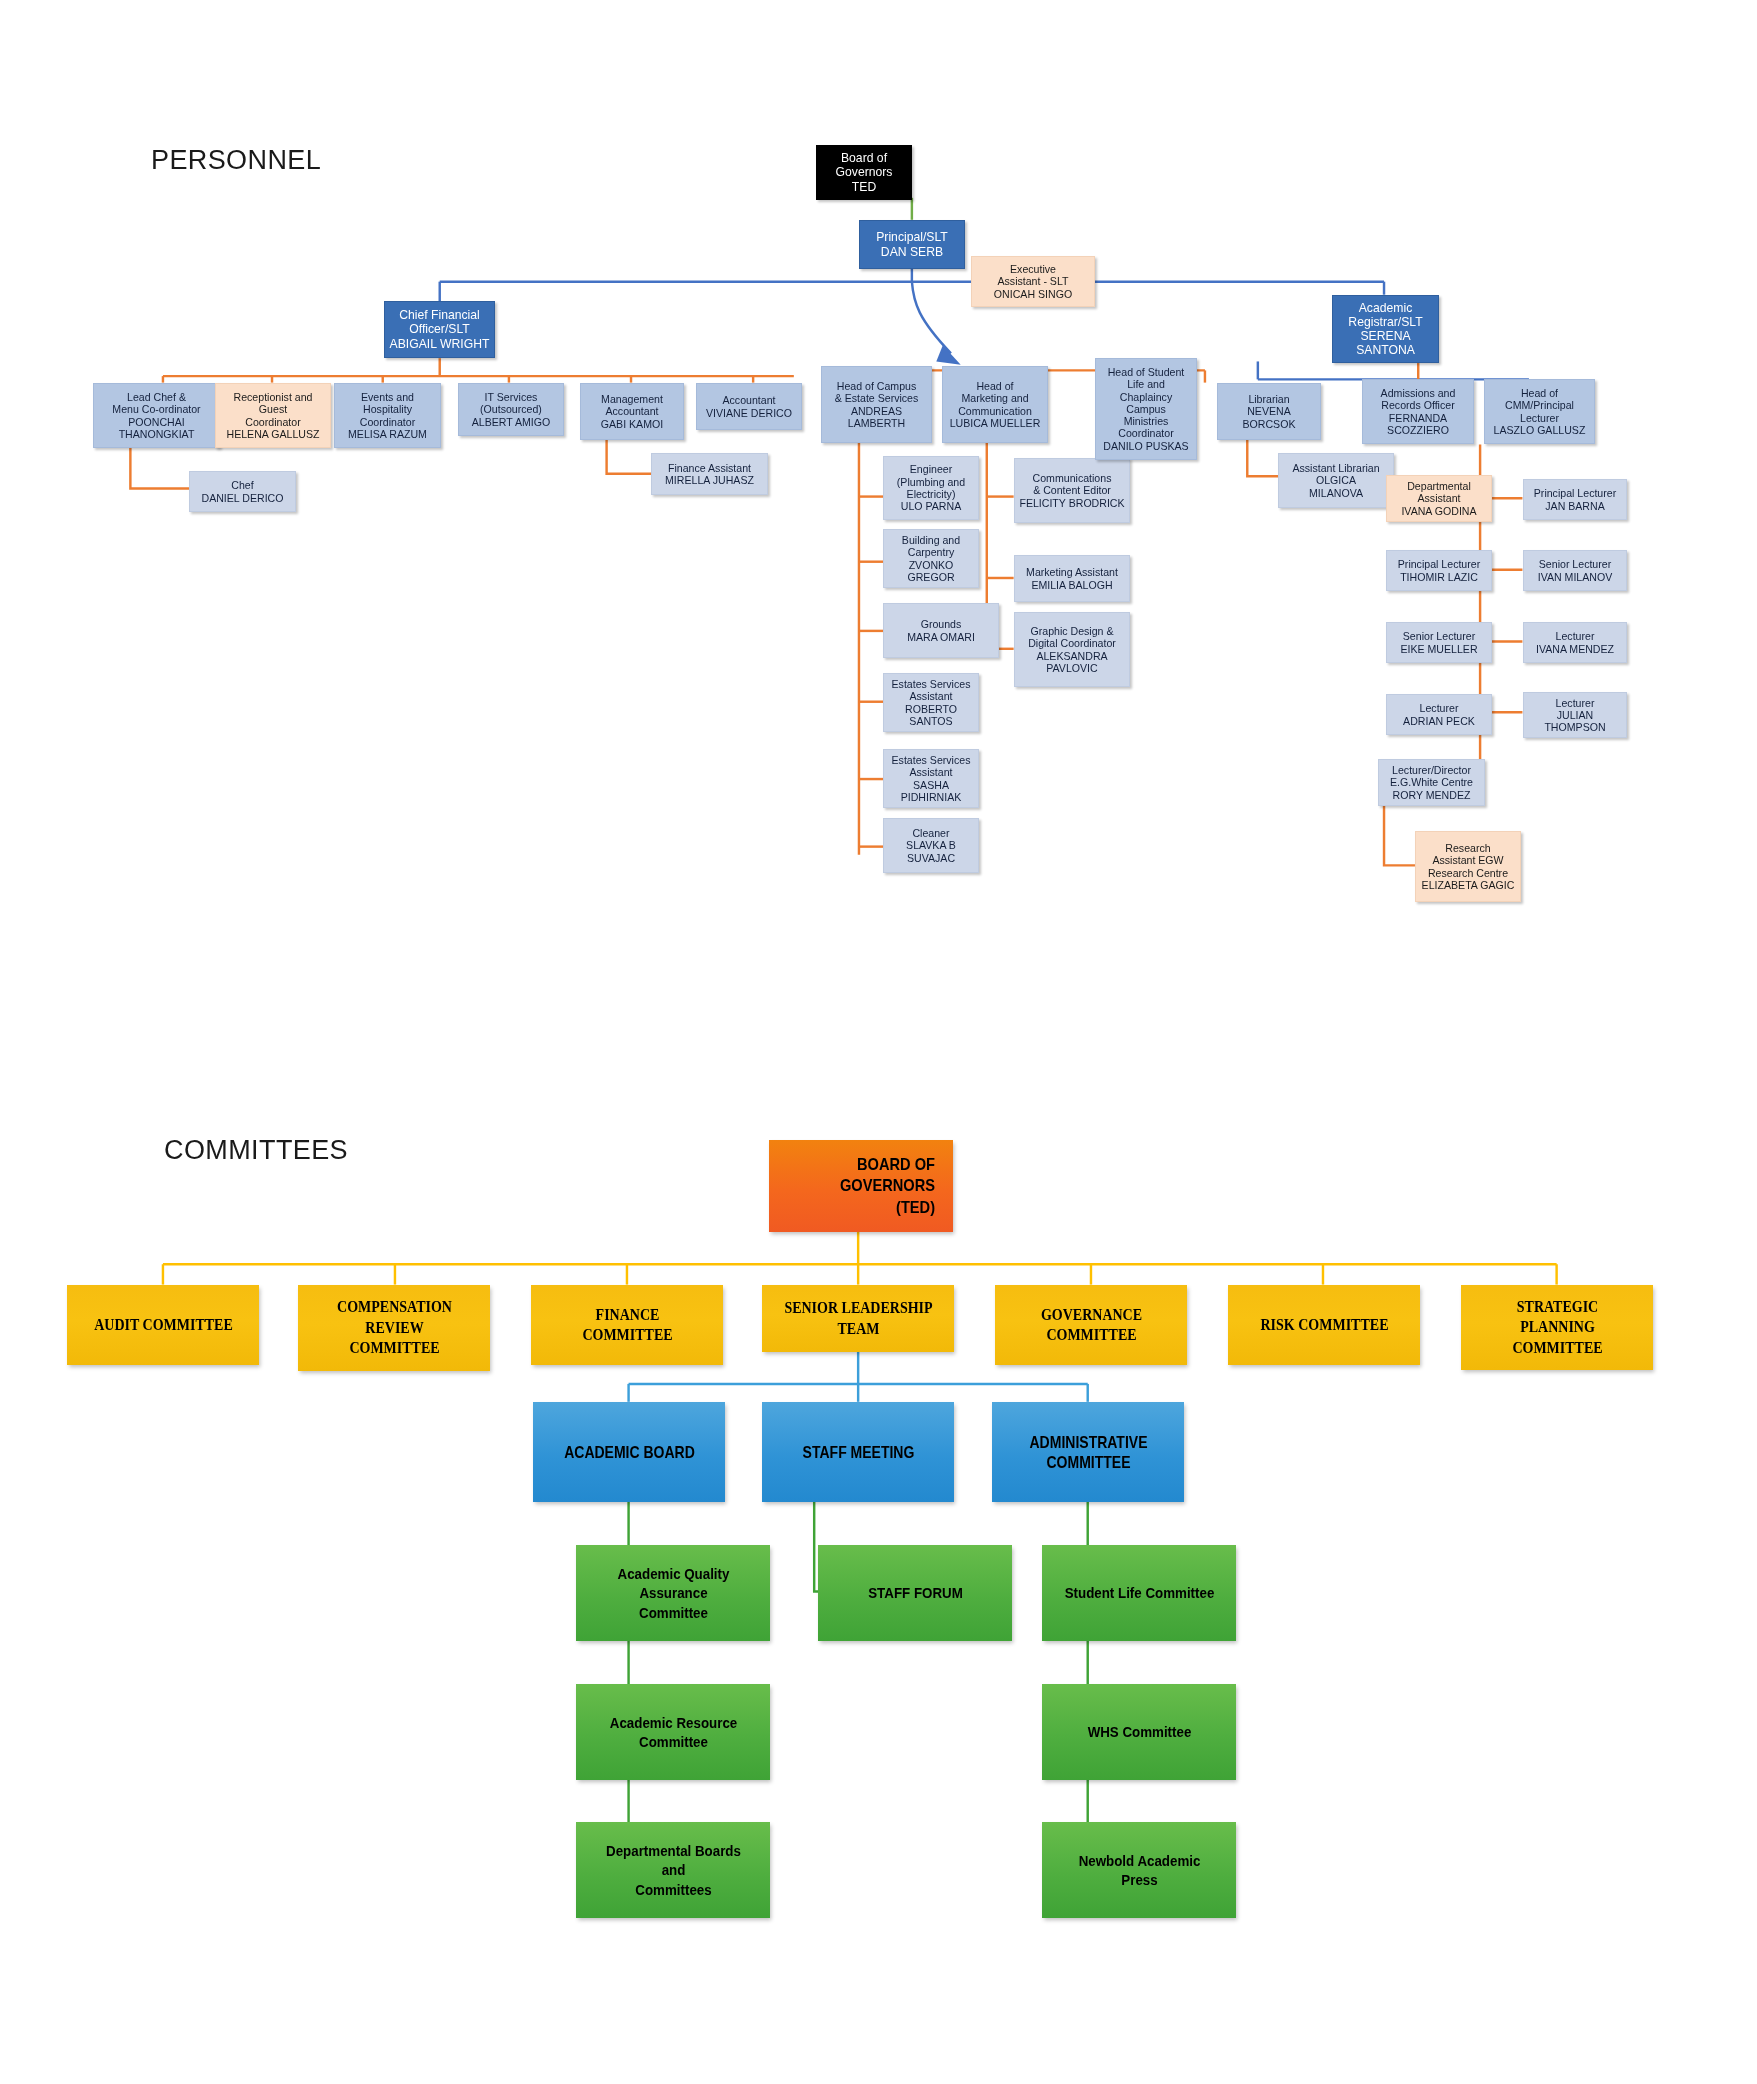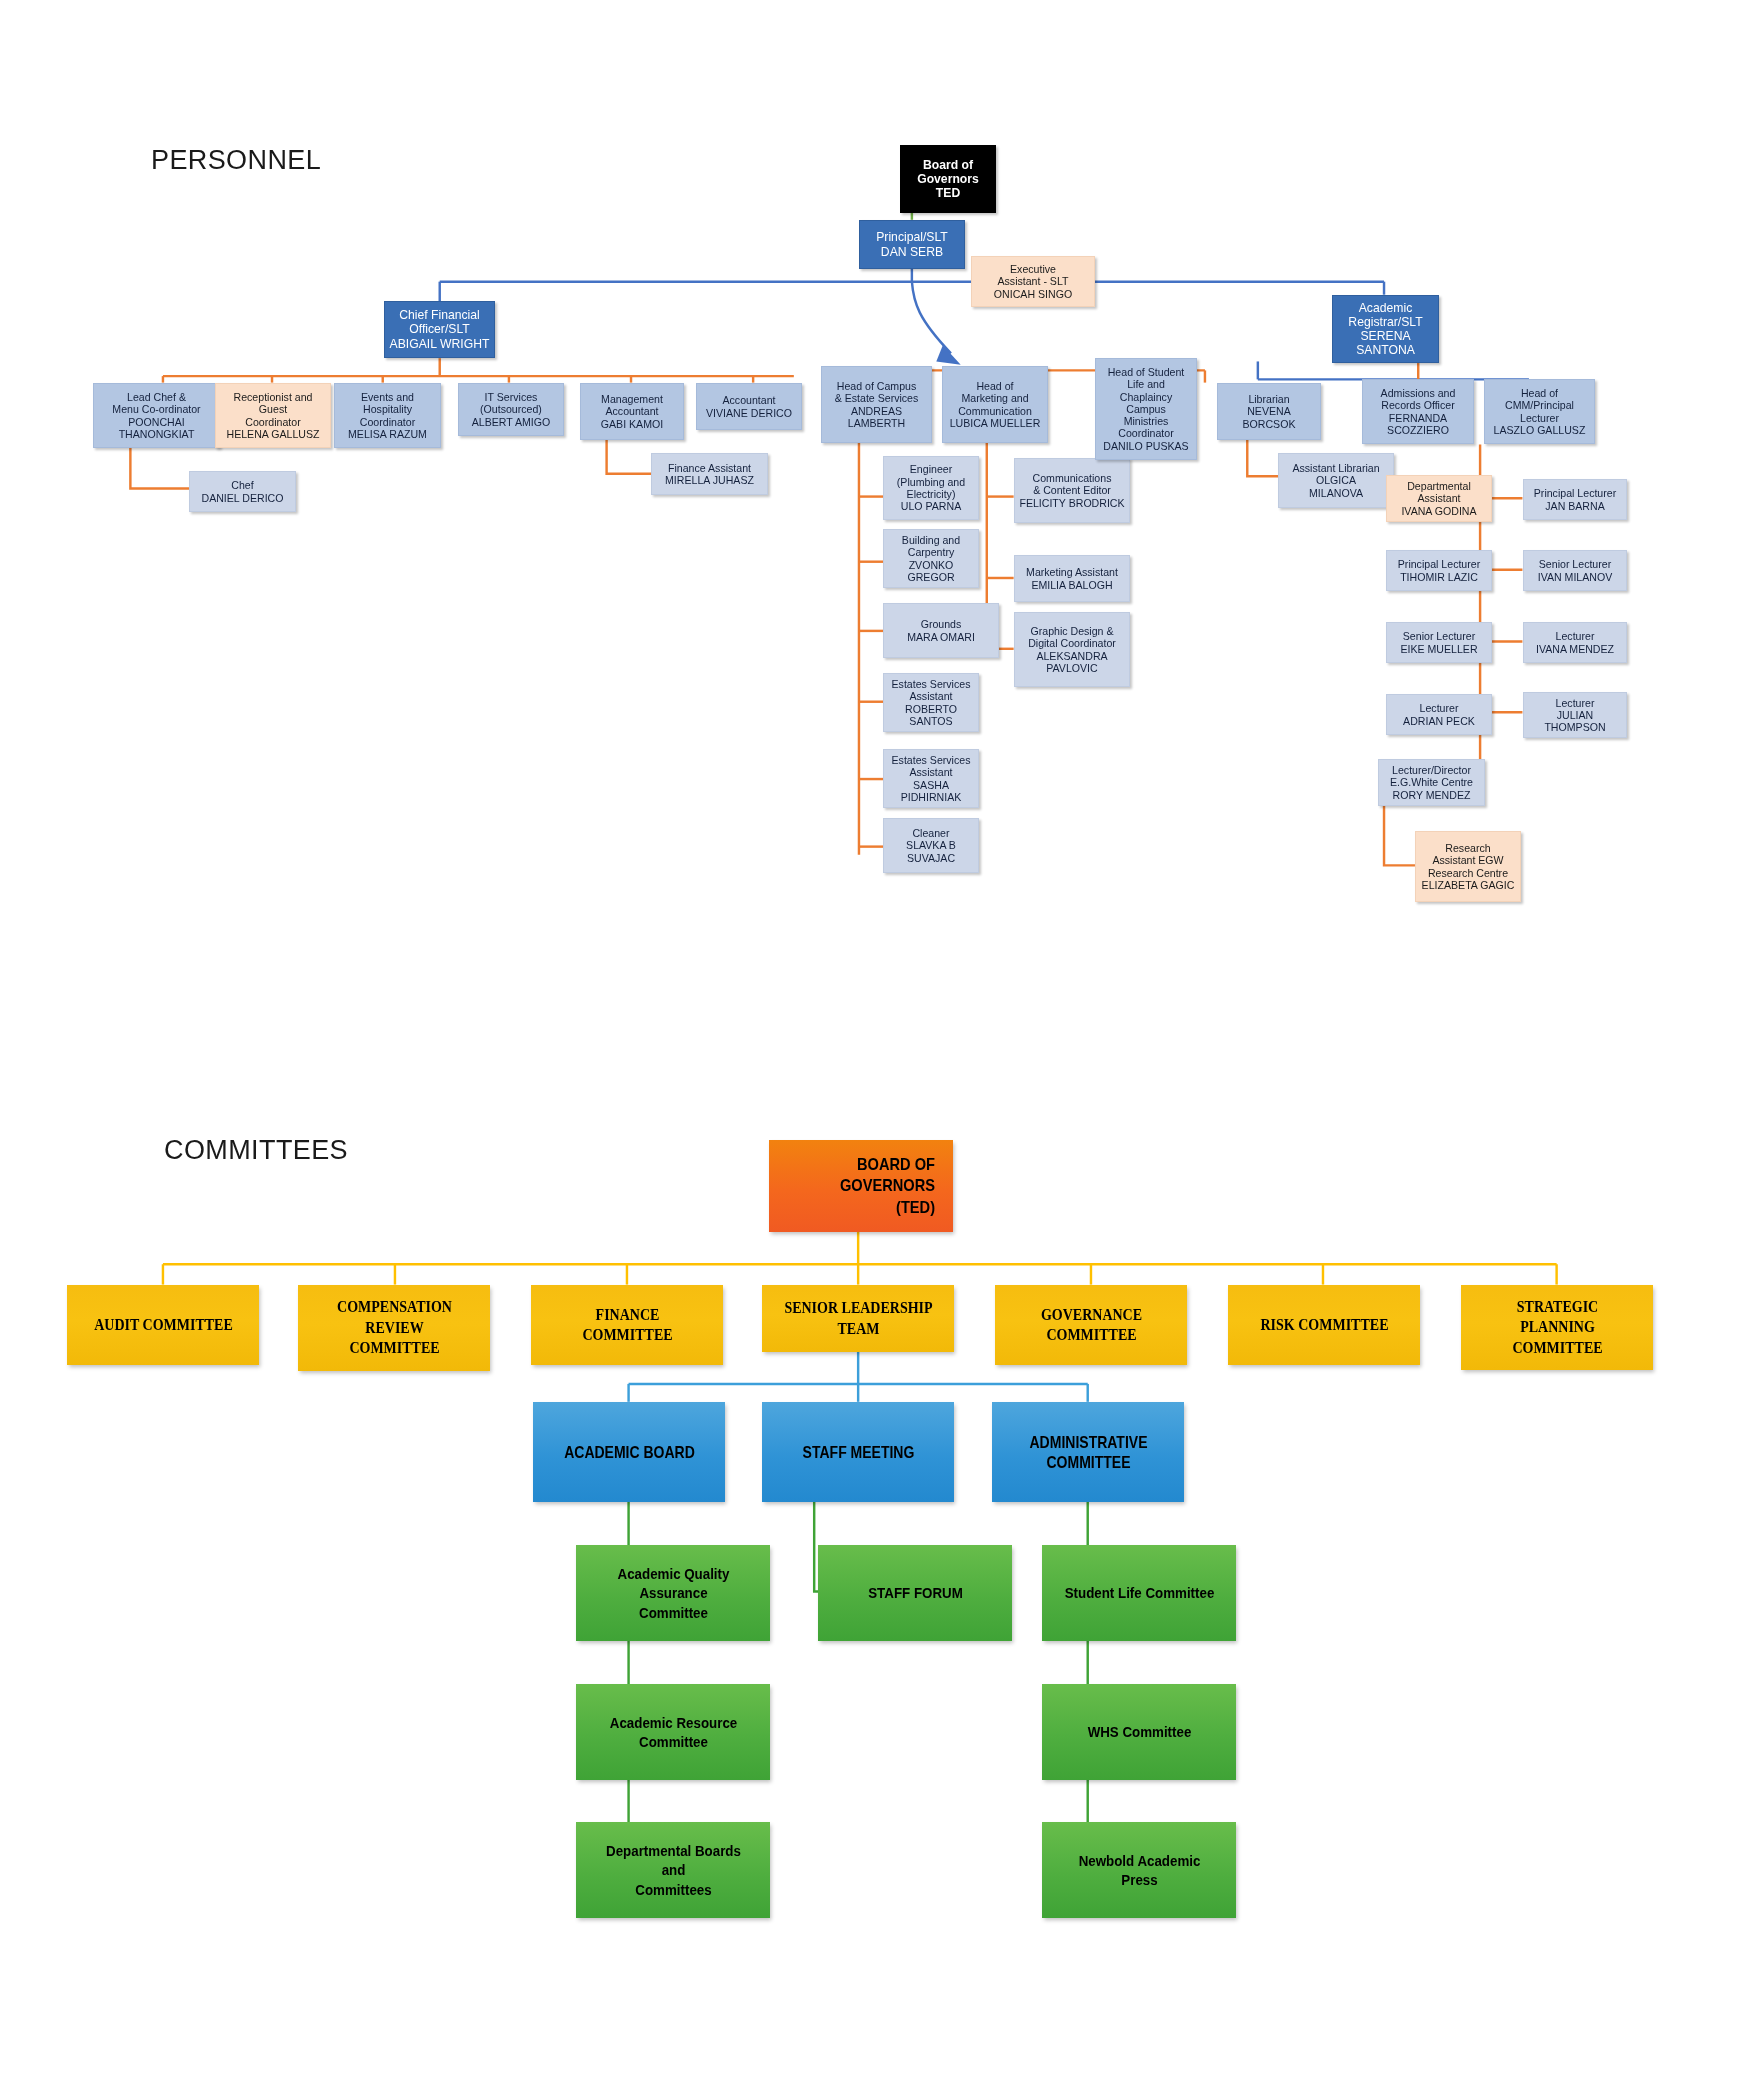--- a/index.html
+++ b/index.html
@@ -126,21 +126,21 @@
       <path d="M1760,612 L1818,612"></path>
       <path d="M1760,700 L1818,700"></path>
       <path d="M1760,788 L1818,788"></path>
       <path d="M1760,875 L1818,875"></path>
       <path d="M1760,966 L1818,966"></path>
 
       <path d="M1700,990 L1700,1063 L1738,1063"></path>
     </g>
   </svg>
 
-  <div class="node n-black" style="left:900px;top:145px;width:96px;height:68px;font-weight:bold;">
+  <div class="node n-black" style="left:816px;top:145px;width:96px;height:55px;">
     <span class="txt">Board of
 Governors
 TED</span>
   </div>
 
   <div class="node n-dblue" style="left:859px;top:220px;width:106px;height:49px;">
     <span class="txt">Principal/SLT
 DAN SERB</span>
   </div>
 

